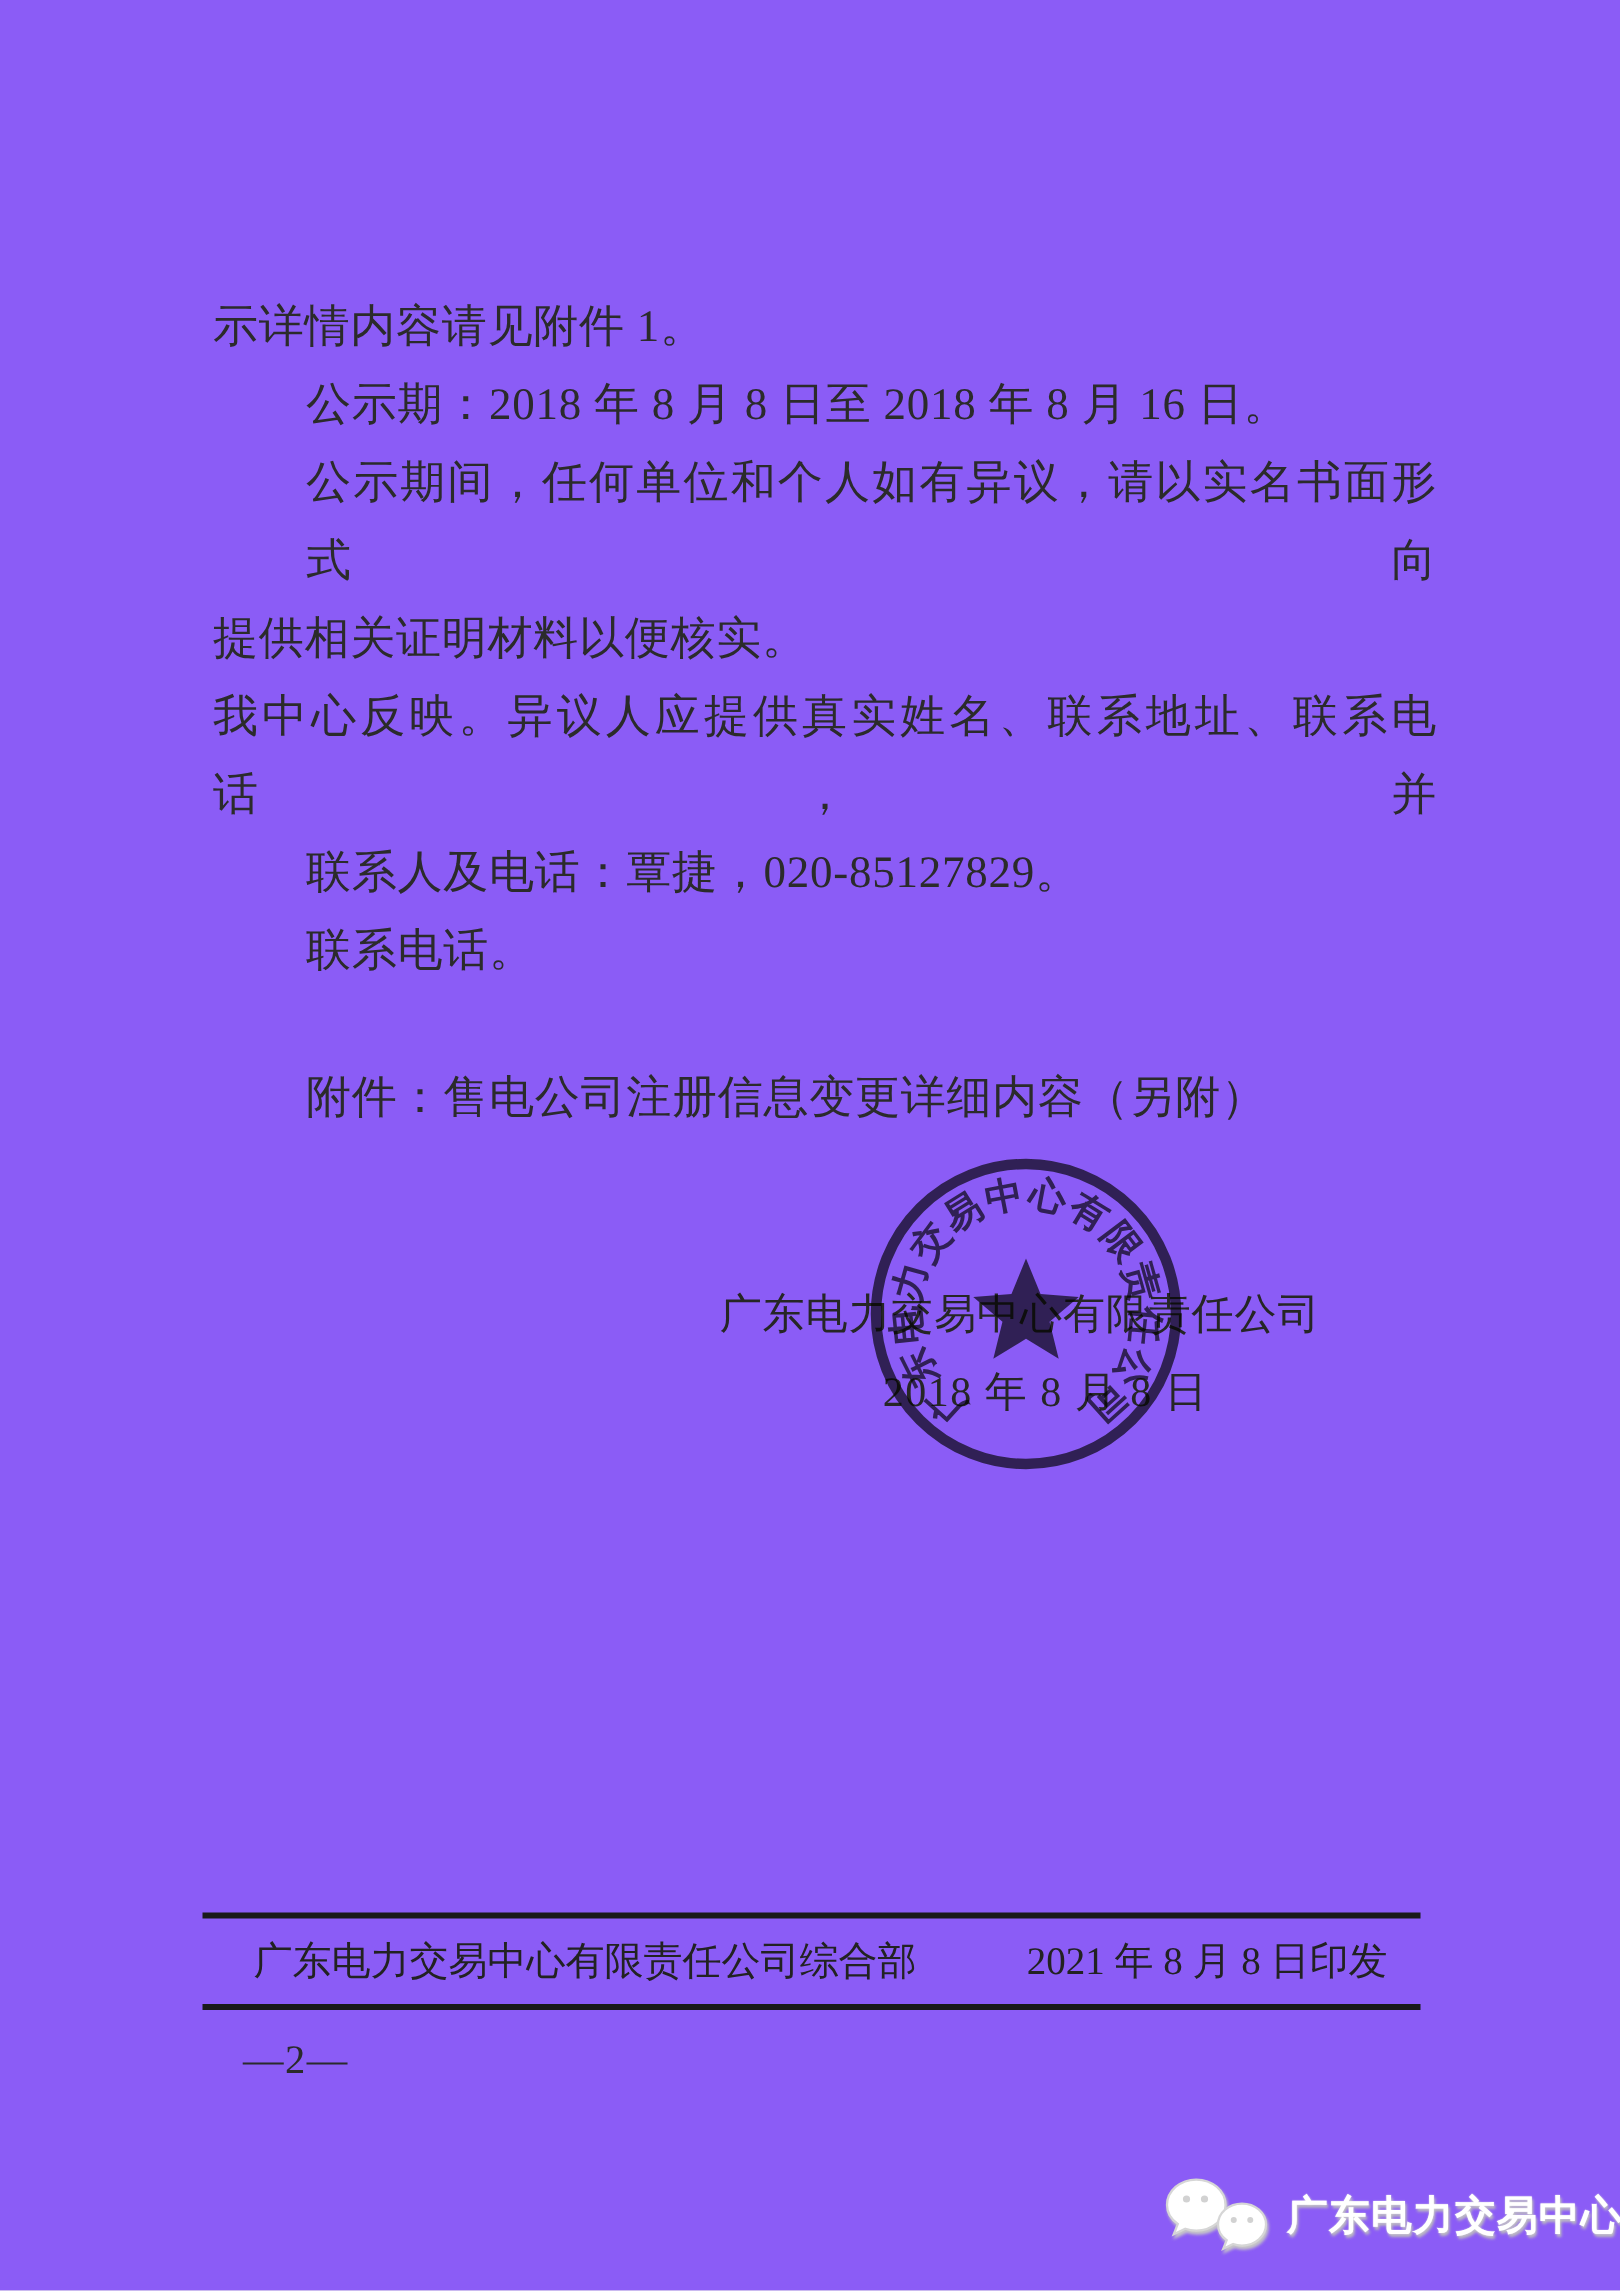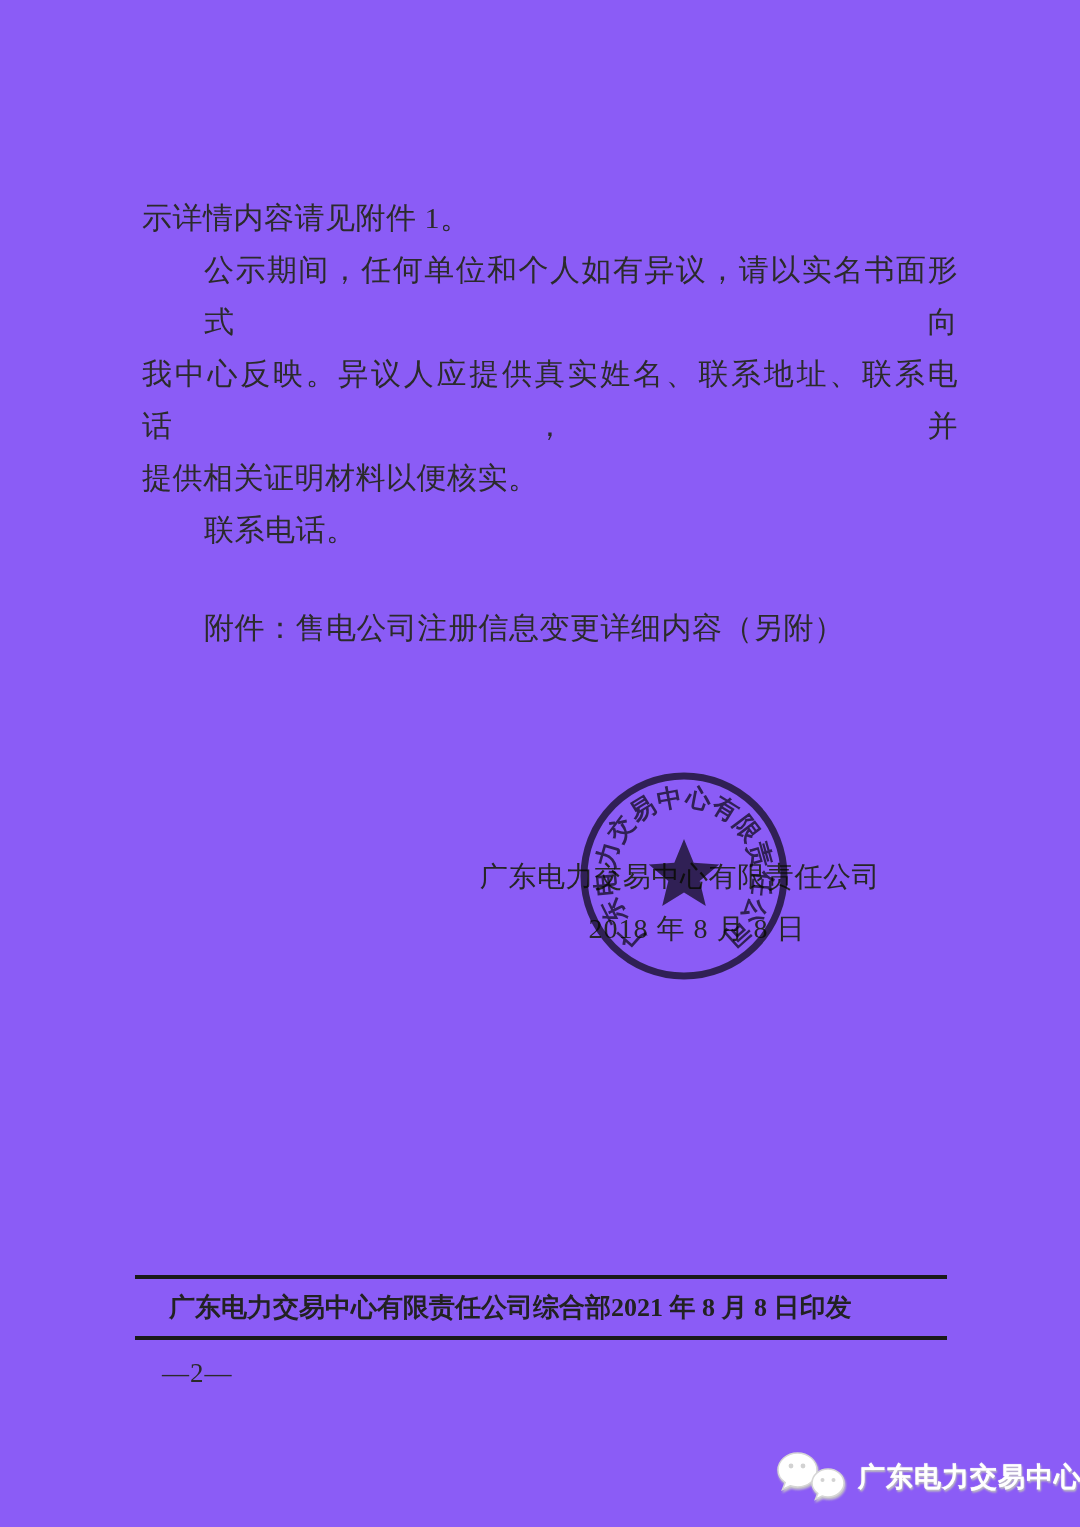--- a/index.html
+++ b/index.html
@@ -96,24 +96,24 @@
   }
   .rule-top { top: 1275px; }
   .rule-bottom { top: 1336px; }
   .footer-row {
     position: absolute;
     left: 135px;
     top: 1288px;
     width: 812px;
     padding: 0 22px 0 34px;
     display: flex;
-    justify-content: flex-start;
+    justify-content: space-between;
     align-items: center;
     font-size: 26px;
-    font-weight: bold;
+    font-weight: normal;
     line-height: 40px;
     color: #222222;
     white-space: nowrap;
   }
   .page-number {
     position: absolute;
     left: 162px;
     top: 1358px;
     font-size: 27px;
     letter-spacing: 1px;
@@ -143,23 +143,25 @@
     white-space: nowrap;
   }
 </style>
 </head>
 <body>
 
 <div class="page">
 
   <div class="body-text">
     <div class="line">示详情内容请见附件 1。</div>
+    <div class="line ind">公示期：2018 年 8 月 8 日至 2018 年 8 月 16 日。</div>
     <div class="line ind j">公示期间，任何单位和个人如有异议，请以实名书面形式向</div>
+    <div class="line">提供相关证明材料以便核实。</div>
     <div class="line j">我中心反映。异议人应提供真实姓名、联系地址、联系电话，并</div>
-    <div class="line">提供相关证明材料以便核实。</div>
+    <div class="line ind">联系人及电话：覃捷，020-85127829。</div>
     <div class="line ind">联系电话。</div>
     <div class="line ind attach">附件：售电公司注册信息变更详细内容（另附）</div>
   </div>
 
   <div class="signature">
     <div class="sig-company">广东电力交易中心有限责任公司</div>
     <div class="sig-date">2018 年 8 月 8 日</div>
   </div>
 
   <div class="seal">

